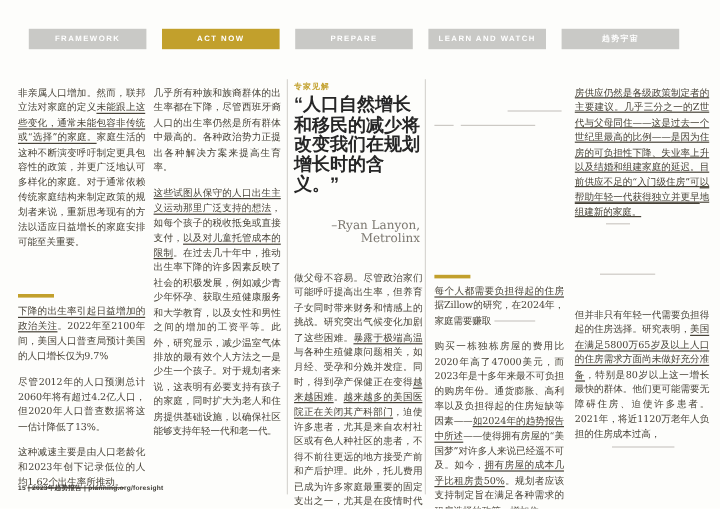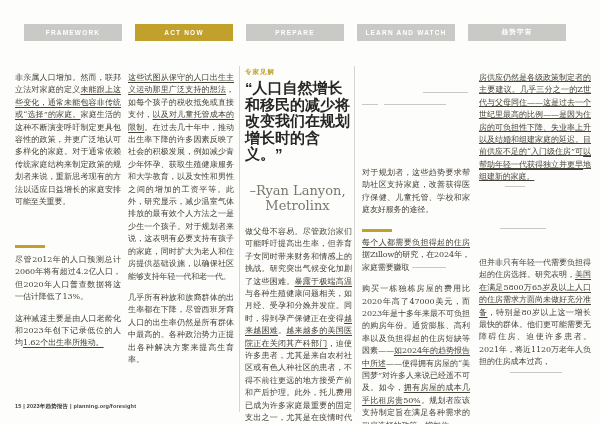--- a/index.html
+++ b/index.html
@@ -29,21 +29,21 @@
   .vrule { position:absolute; top:66px; width:1px; height:346px; background:#d8d6d2; }
 
   
   .insight-label { position:absolute; left:245px; top:68px; width:106px;
        font-family:"Liberation Sans", sans-serif; font-size:6.5px; font-weight:bold;
        letter-spacing:1px; color:#c2a02c; }
   .quote { position:absolute; left:245px; top:80px; width:108px;
        font-family:"Liberation Sans", sans-serif; font-weight:bold;
        font-size:15px; line-height:16.5px; color:#262626; text-align:left; }
   .attribution { position:absolute; left:245px; top:183px; width:105px;
-       font-size:13px; color:#7b776f; text-align:center; }
+       font-size:10px; color:#7b776f; text-align:right; }
 
   .fline { position:absolute; height:1px; background:#ccc9c4; }
   .fline-inline { display:inline-block; width:34px; height:1px; background:#ccc9c4;
        vertical-align:middle; margin-left:3px; }
 
   .footer { position:absolute; left:15px; top:403px;
        font-family:"Liberation Sans", sans-serif; font-size:5.5px; font-weight:bold;
        color:#3c3a35; letter-spacing:0.2px; }
 </style>
 </head>
@@ -57,45 +57,43 @@
     <div class="tab">PREPARE</div>
     <div class="tab">LEARN AND WATCH</div>
     <div class="tab">趋势宇宙</div>
   </div>
 
   <div class="col" style="left:15px; top:72px; width:106px;">
     <p><span>非亲属人口增加。然而，联邦立法对家庭的定义</span><span class="link">未能跟上这些变化，通常未能包容非传统或“选择”的家庭。</span><span>家庭生活的这种不断演变呼吁制定更具包容性的政策，并更广泛地认可多样化的家庭。对于通常依赖传统家庭结构来制定政策的规划者来说，重新思考现有的方法以适应日益增长的家庭安排可能至关重要。</span></p>
   </div>
   <div class="gold-dash" style="left:15px; top:245px;"></div>
   <div class="col" style="left:15px; top:254px; width:106px;">
+    <p><span class="link">下降的出生率引起日益增加的政治关注</span><span>。2022年至2100年间，美国人口普查局预计美国的人口增长仅为9.7%</span></p>
     <p>尽管2012年的人口预测总计2060年将有超过4.2亿人口，但2020年人口普查数据将这一估计降低了13%。</p>
     <p><span>这种减速主要是由人口老龄化和2023年创下记录低位的人均</span><span class="link">1.62个出生率所推动。</span></p>
   </div>
 
   <div class="col" style="left:128px; top:72px; width:106px;">
+    <p>几乎所有种族和族裔群体的出生率都在下降，尽管西班牙裔人口的出生率仍然是所有群体中最高的。各种政治势力正提出各种解决方案来提高生育率。</p>
     <p><span class="link">这些试图从保守的人口出生主义运动那里广泛支持的想法</span><span>，如每个孩子的税收抵免或直接支付，</span><span class="link">以及对儿童托管成本的限制</span><span>。在过去几十年中，推动出生率下降的许多因素反映了社会的积极发展，例如减少青少年怀孕、获取生殖健康服务和大学教育，以及女性和男性之间的增加的工资平等。此外，研究显示，减少温室气体排放的最有效个人方法之一是少生一个孩子。对于规划者来说，这表明有必要支持有孩子的家庭，同时扩大为老人和住房提供基础设施，以确保社区能够支持年轻一代和老一代。</span></p>
-    <p>几乎所有种族和族裔群体的出生率都在下降，尽管西班牙裔人口的出生率仍然是所有群体中最高的。各种政治势力正提出各种解决方案来提高生育率。</p>
   </div>
 
   <div class="vrule" style="left:239px;"></div>
   <div class="vrule" style="left:354px;"></div>
 
   <div class="insight-label">专家见解</div>
   <div class="quote">“人口自然增长和移民的减少将改变我们在规划增长时的含义。”</div>
   <div class="attribution">–Ryan Lanyon, Metrolinx</div>
   <div class="col" style="left:245px; top:226px; width:107px;">
     <p><span>做父母不容易。尽管政治家们可能呼吁提高出生率，但养育子女同时带来财务和情感上的挑战。研究突出气候变化加剧了这些困难。</span><span class="link">暴露于极端高温</span><span>与各种生殖健康问题相关，如月经、受孕和分娩并发症。同时，得到孕产保健正在变得</span><span class="link">越来越困难</span><span>。</span><span class="link">越来越多的美国医院正在关闭其产科部门</span><span>，迫使许多患者，尤其是来自农村社区或有色人种社区的患者，不得不前往更远的地方接受产前和产后护理。此外，托儿费用已成为许多家庭最重要的固定支出之一，尤其是在疫情时代联邦支持逐渐减少的情况下。</span></p>
   </div>
 
   <div class="fline" style="left:423px; top:92px; width:45px;"></div>
   <div class="fline" style="left:362px; top:104px; width:16px;"></div>
   <div class="fline" style="left:384px; top:104px; width:62px;"></div>
-  <div class="col" style="left:362px; top:167px; width:108px;">
-    <p>对于规划者，这些趋势要求帮助社区支持家庭，改善获得医疗保健、儿童托管、学校和家庭友好服务的途径。</p>
-  </div>
   <div class="gold-dash" style="left:362px; top:229px;"></div>
   <div class="col" style="left:362px; top:237px; width:108px;">
     <p><span class="link">每个人都需要负担得起的住房</span><span>据Zillow的研究，在2024年，家庭需要赚取</span><span class="fline-inline"></span></p>
     <p><span>购买一栋独栋房屋的费用比2020年高了47000美元，而2023年是十多年来最不可负担的购房年份。通货膨胀、高利率以及负担得起的住房短缺等因素——</span><span class="link">如2024年的趋势报告中所述</span><span>——使得拥有房屋的“美国梦”对许多人来说已经遥不可及。如今，</span><span class="link">拥有房屋的成本几乎比租房贵50%</span><span>。规划者应该支持制定旨在满足各种需求的租房选择的政策，增加住</span></p>
   </div>
 
   <div class="col" style="left:479px; top:72px; width:112px;text-decoration:underline;">
     <p><span>房供应仍然是各级政策制定者的主要建议。几乎三分之一的Z世代与父母同住——这是过去一个世纪里最高的比例——是因为住房的可负担性下降、失业率上升以及结婚和组建家庭的延迟。目前供应不足的“入门级住房”可</span><span class="link">以帮助年轻一代获得独立并更早</span><span>地组建新的家庭。</span></p>
   </div>
   <div class="fline" style="left:505px; top:186px; width:20px;"></div>

